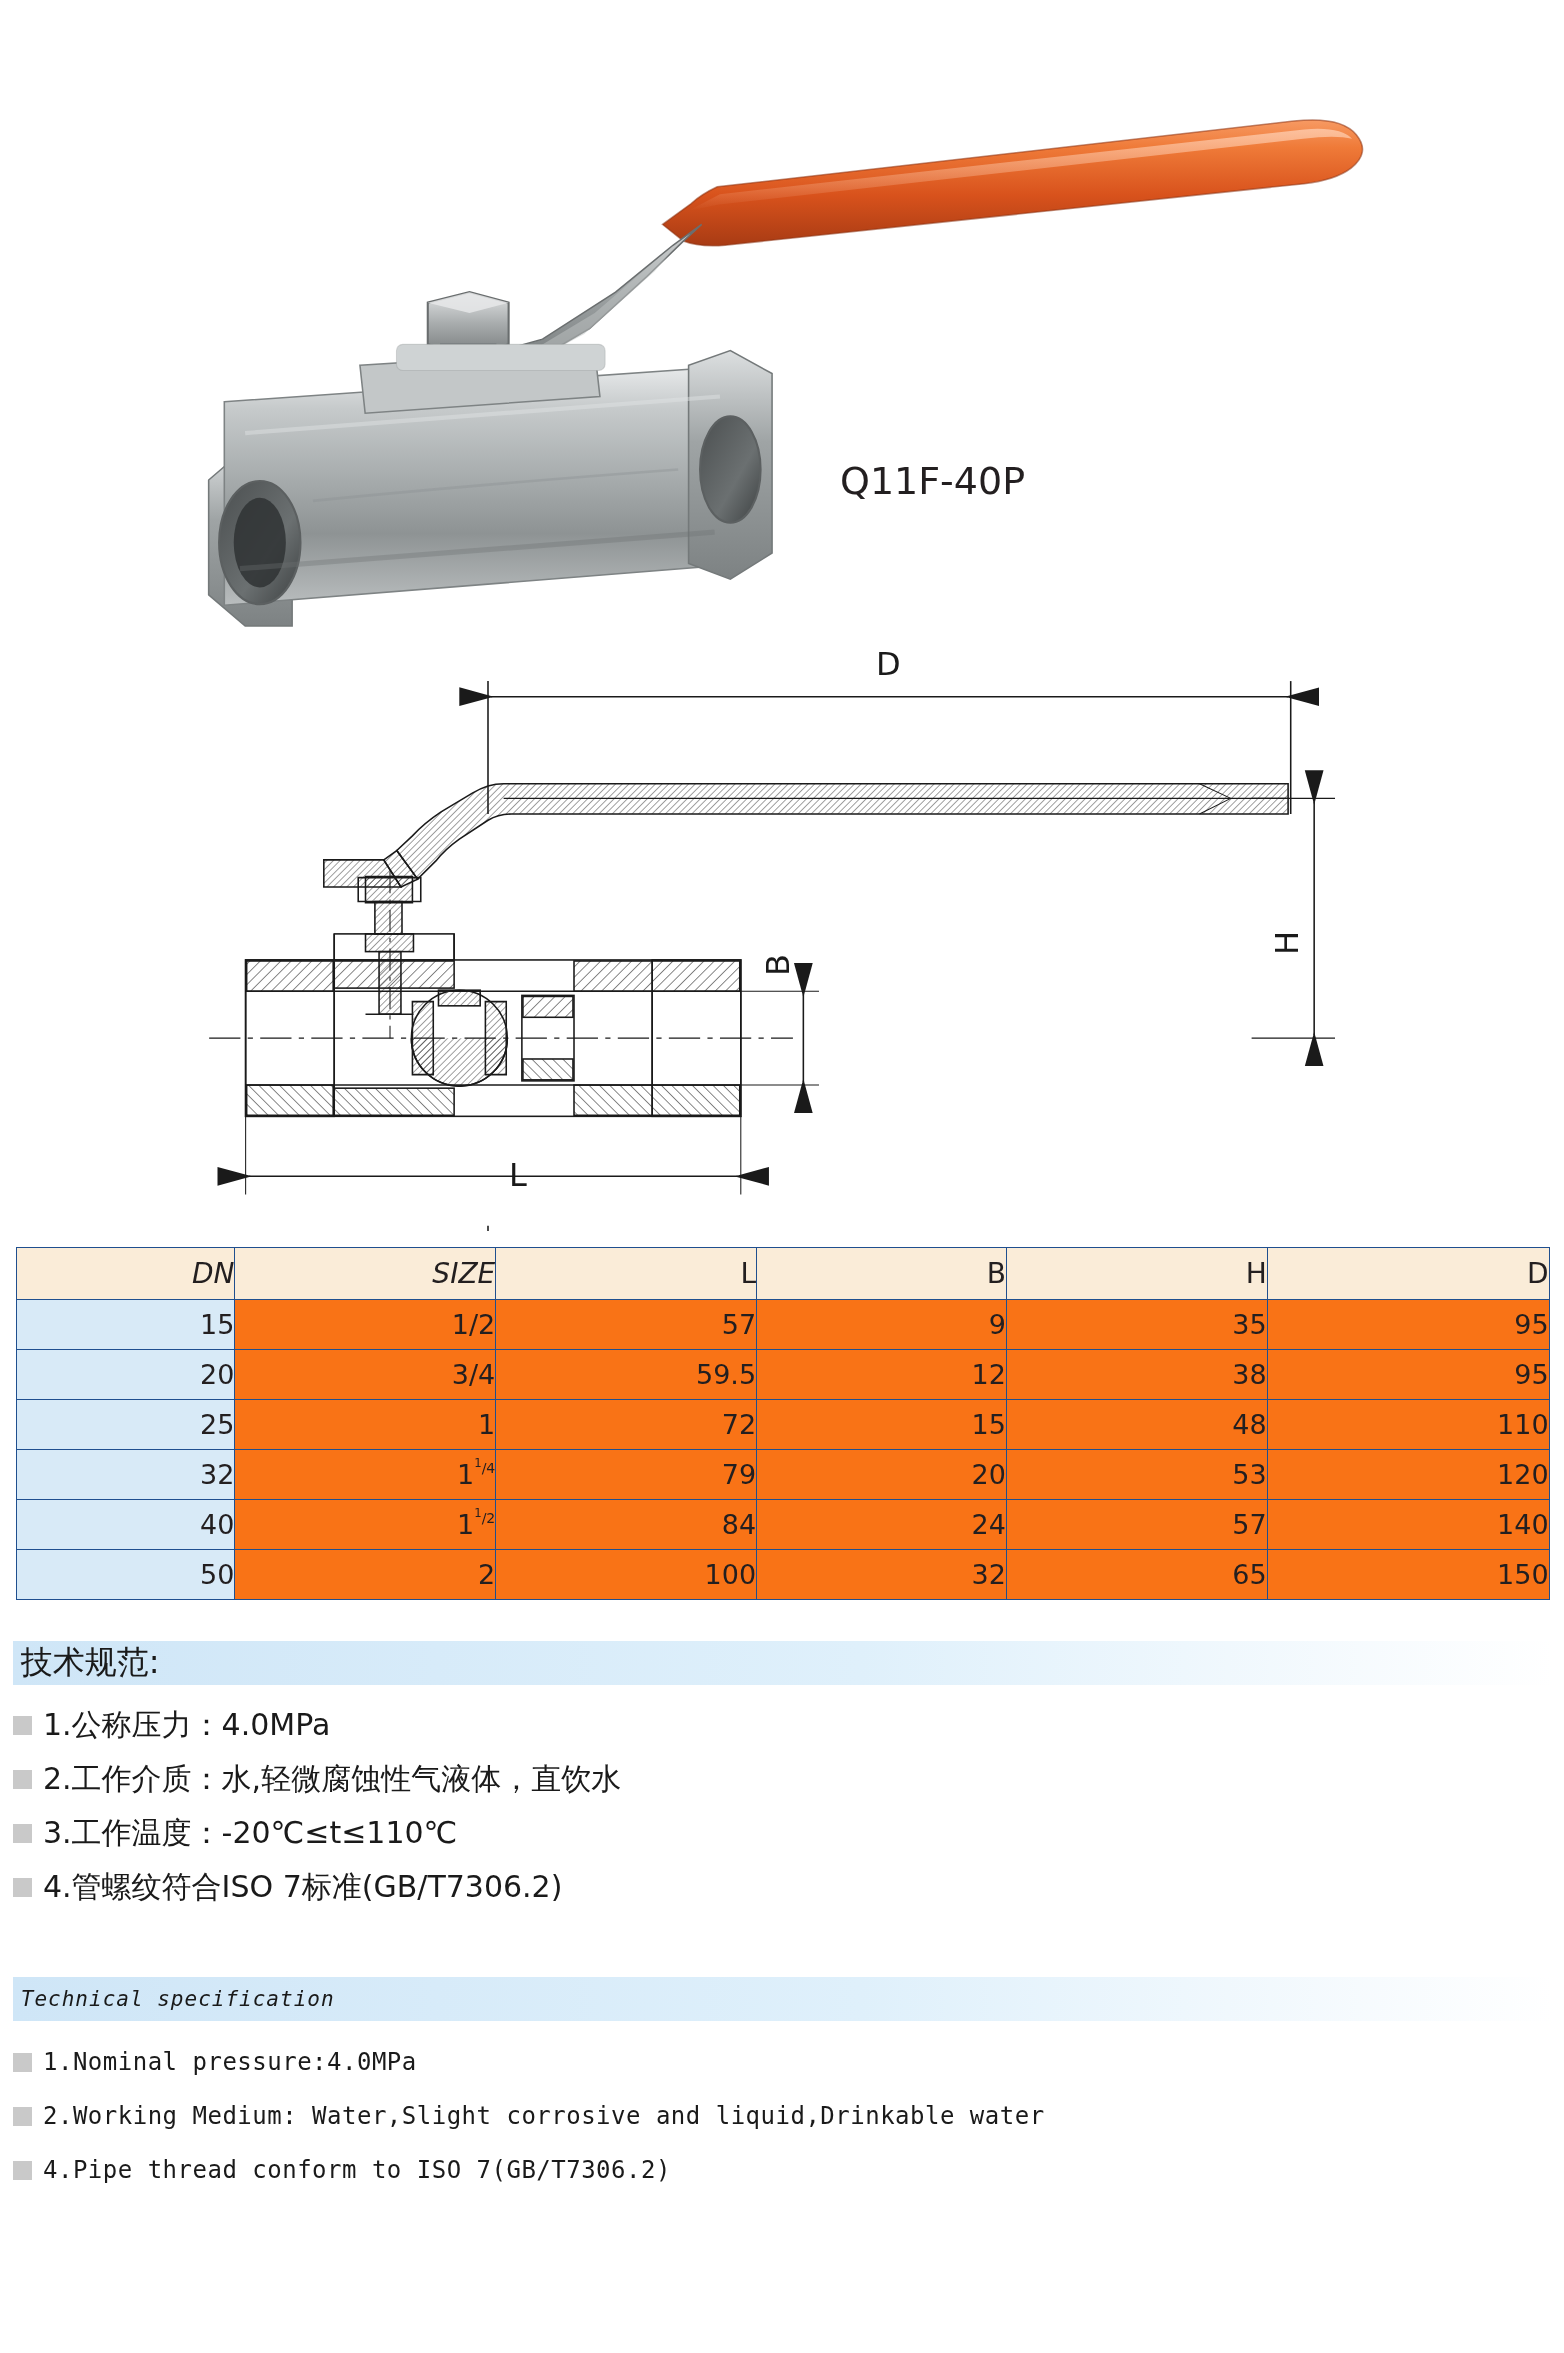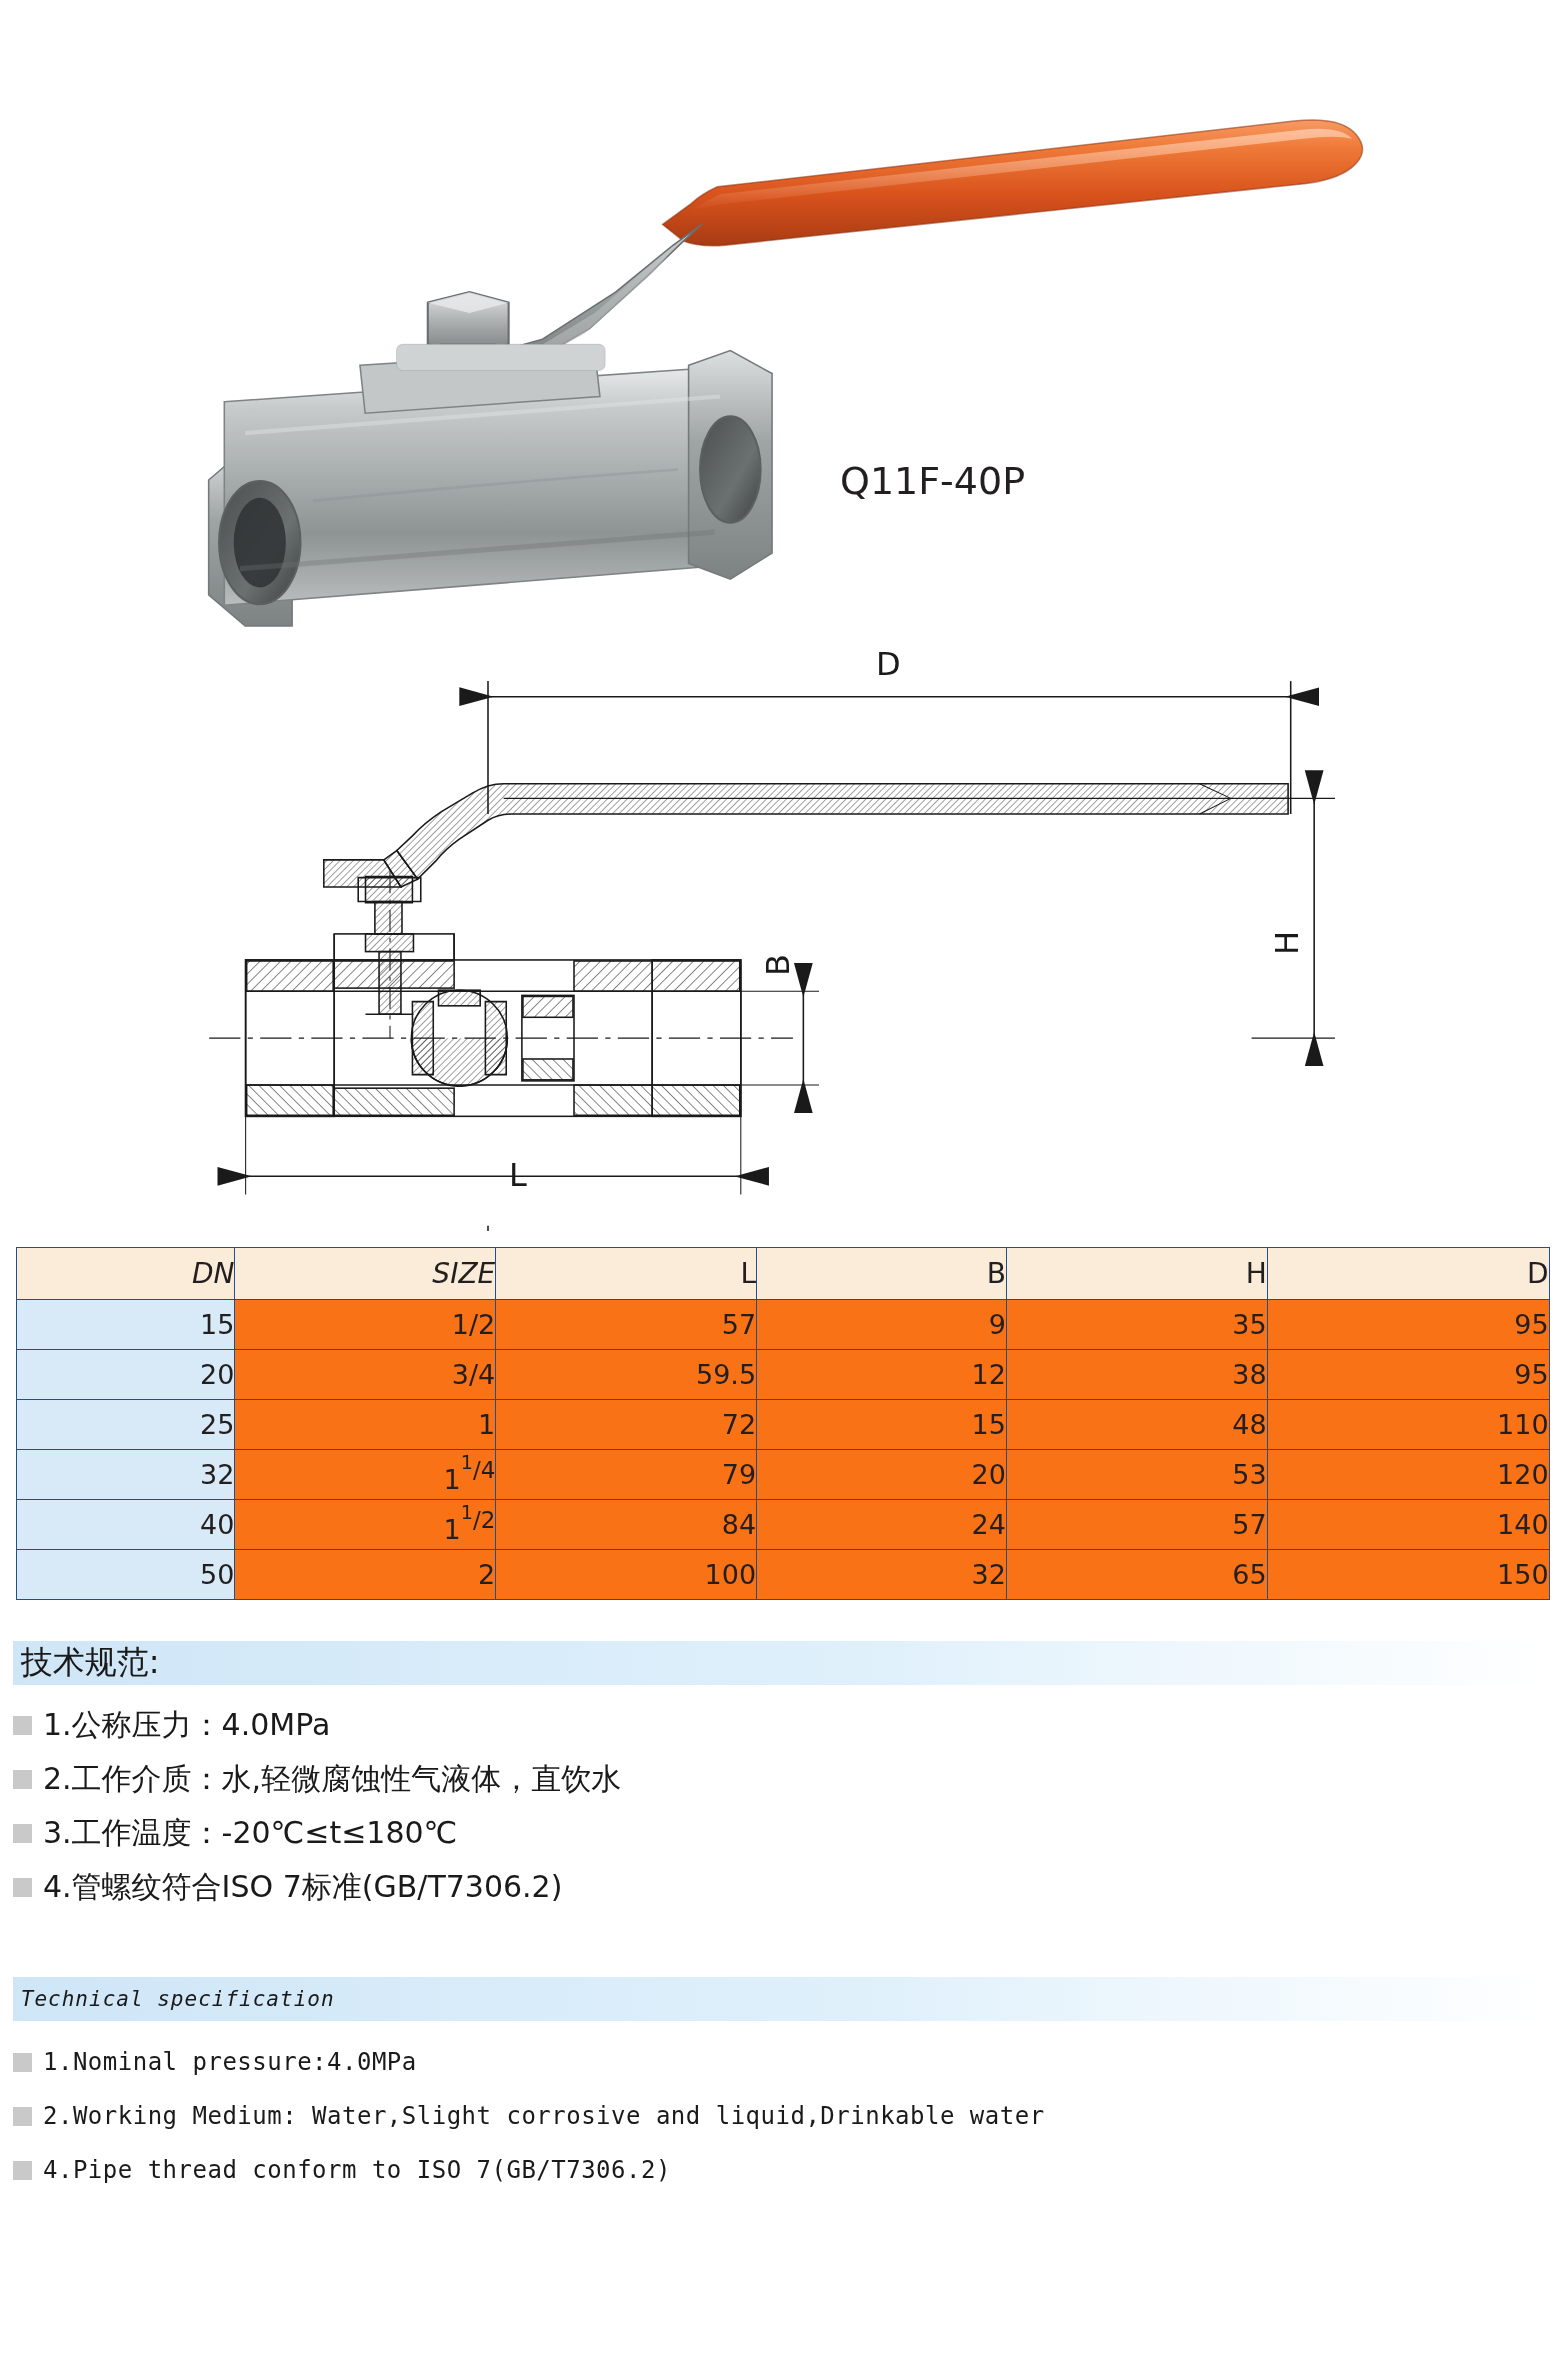--- a/index.html
+++ b/index.html
@@ -74,21 +74,21 @@
   }
   #spec-table thead th.plain { font-style: normal; }
   #spec-table tbody td { background: #f97316; }
   #spec-table tbody td.dn-col { background: #d8eaf7; }
   #spec-table col.c-dn { width: 219px; }
   #spec-table col.c-size { width: 261px; }
   #spec-table col.c-l { width: 261px; }
   #spec-table col.c-b { width: 250px; }
   #spec-table col.c-h { width: 261px; }
   #spec-table col.c-d { width: 282px; }
-  .frac { display: inline-block; font-size: 23px; vertical-align: 11.5px; line-height: 1; }
+  .frac { display: inline-block; font-size: 14px; vertical-align: 11.5px; line-height: 1; }
 
   
   .section-bar {
     position: absolute;
     left: 12.5px;
     width: 1540px;
     height: 44px;
     background: linear-gradient(to right, #cfe6f7 0%, #dff0fb 55%, #ffffff 100%);
     display: flex;
     align-items: center;
@@ -425,21 +425,21 @@
   <div class="spec-item">
     <span class="bullet"></span>
     <span class="spec-text">1.公称压力：4.0MPa</span>
   </div>
   <div class="spec-item">
     <span class="bullet"></span>
     <span class="spec-text">2.工作介质：水,轻微腐蚀性气液体，直饮水</span>
   </div>
   <div class="spec-item">
     <span class="bullet"></span>
-    <span class="spec-text">3.工作温度：-20℃≤t≤180℃</span>
+    <span class="spec-text">3.工作温度：-20℃≤t≤110℃</span>
   </div>
   <div class="spec-item">
     <span class="bullet"></span>
     <span class="spec-text">4.管螺纹符合ISO 7标准(GB/T7306.2)</span>
   </div>
 </div>
 
 <div class="section-bar" id="bar-en">
   <span class="title">Technical specification</span>
 </div>

